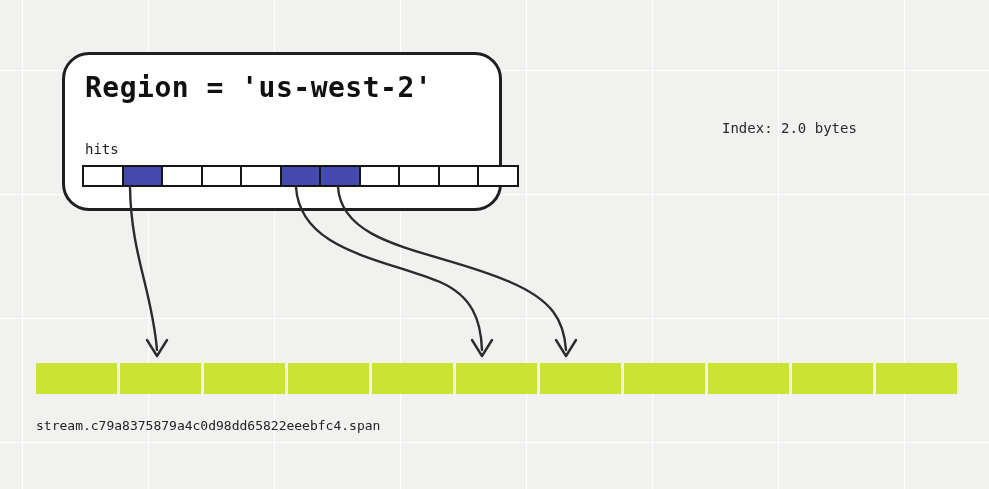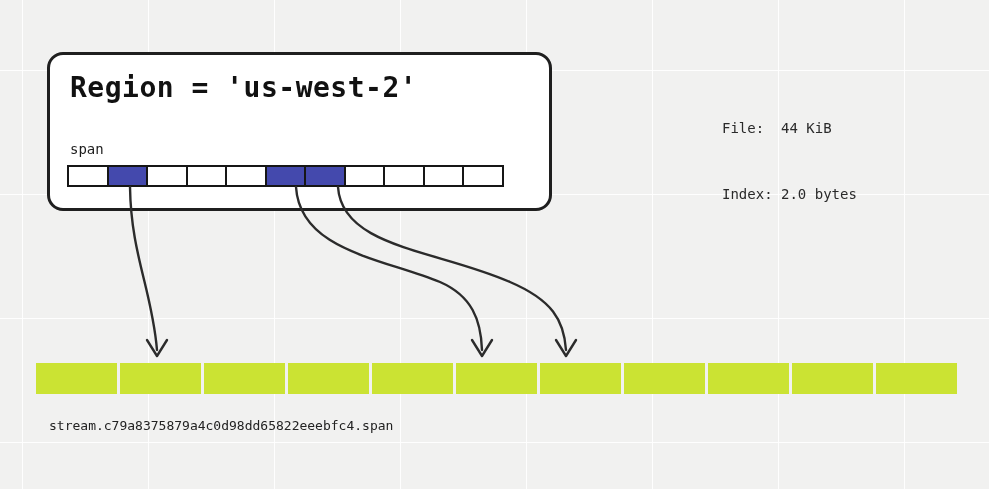--- a/index.html
+++ b/index.html
@@ -24,27 +24,27 @@
       linear-gradient(to right, rgba(255,255,255,0.95) 1px, transparent 1px),
       linear-gradient(to bottom, rgba(255,255,255,0.95) 1px, transparent 1px);
     background-size: 126px 124px;
     background-position: 22px 70px;
     pointer-events: none;
   }
 
   
   #card {
     position: absolute;
-    left: 47px;
+    left: 62px;
     top: 52px;
-    width: 505px;
+    width: 440px;
     height: 159px;
     background: #ffffff;
     border: 3px solid #1f1f1f;
-    border-radius: 16px;
+    border-radius: 27px;
     box-sizing: border-box;
     z-index: 3;
   }
   #card-title {
     position: absolute;
     left: 20px;
     top: 16px;
     font-size: 28px;
     font-weight: 700;
     letter-spacing: 0.5px;
@@ -121,21 +121,21 @@
   .span-block {
     width: 81px;
     height: 31px;
     background: #cbe333;
     margin-right: 3px;
   }
   .span-block:last-child { margin-right: 0; }
 
   #span-label {
     position: absolute;
-    left: 49px;
+    left: 36px;
     top: 418px;
     font-size: 13px;
     color: #222222;
     white-space: pre;
     z-index: 2;
   }
 </style>
 </head>
 <body>
 
@@ -153,39 +153,38 @@
     <div class="span-block" style="background: rgb(203, 227, 51);"></div>
     <div class="span-block" style="background: rgb(203, 227, 51);"></div>
     <div class="span-block" style="background: rgb(203, 227, 51);"></div>
     <div class="span-block" style="background: rgb(203, 227, 51);"></div>
     <div class="span-block" style="background: rgb(203, 227, 51);"></div>
   </div>
 
   <div id="span-label">stream.c79a8375879a4c0d98dd65822eeebfc4.span</div>
 
   <div id="stats">
-    <div>File:  44 KiB</div>
     <div>Index: 2.0 bytes</div>
   </div>
 
   <svg id="arrows" viewBox="0 0 989 489" xmlns="http://www.w3.org/2000/svg">
 
     <path d="M 130,187 C 131,255 152,290 157,350" stroke="#2b2b2b"></path>
     <path d="M 147,340 L 157,356 L 167,340" stroke="#2b2b2b"></path>
 
     <path d="M 296,187 C 300,250 380,258 440,282 C 472,296 481,320 482,350" stroke="#2b2b2b"></path>
     <path d="M 472,340 L 482,356 L 492,340" stroke="#2b2b2b"></path>
 
     <path d="M 338,187 C 342,248 438,250 510,282 C 552,300 564,320 566,350" stroke="#2b2b2b"></path>
     <path d="M 556,340 L 566,356 L 576,340" stroke="#2b2b2b"></path>
   </svg>
 
   <div id="card" style="border-color: rgb(31, 31, 31); background: rgb(255, 255, 255);">
     <div id="card-title">Region = 'us-west-2'</div>
-    <div id="card-series-label">span</div>
+    <div id="card-series-label">hits</div>
     <div id="card-cells">
       <div class="cell" style="background: rgb(255, 255, 255);"></div>
       <div class="cell filled" style="background: rgb(68, 73, 173);"></div>
       <div class="cell" style="background: rgb(255, 255, 255);"></div>
       <div class="cell" style="background: rgb(255, 255, 255);"></div>
       <div class="cell" style="background: rgb(255, 255, 255);"></div>
       <div class="cell filled" style="background: rgb(68, 73, 173);"></div>
       <div class="cell filled" style="background: rgb(68, 73, 173);"></div>
       <div class="cell" style="background: rgb(255, 255, 255);"></div>
       <div class="cell" style="background: rgb(255, 255, 255);"></div>

